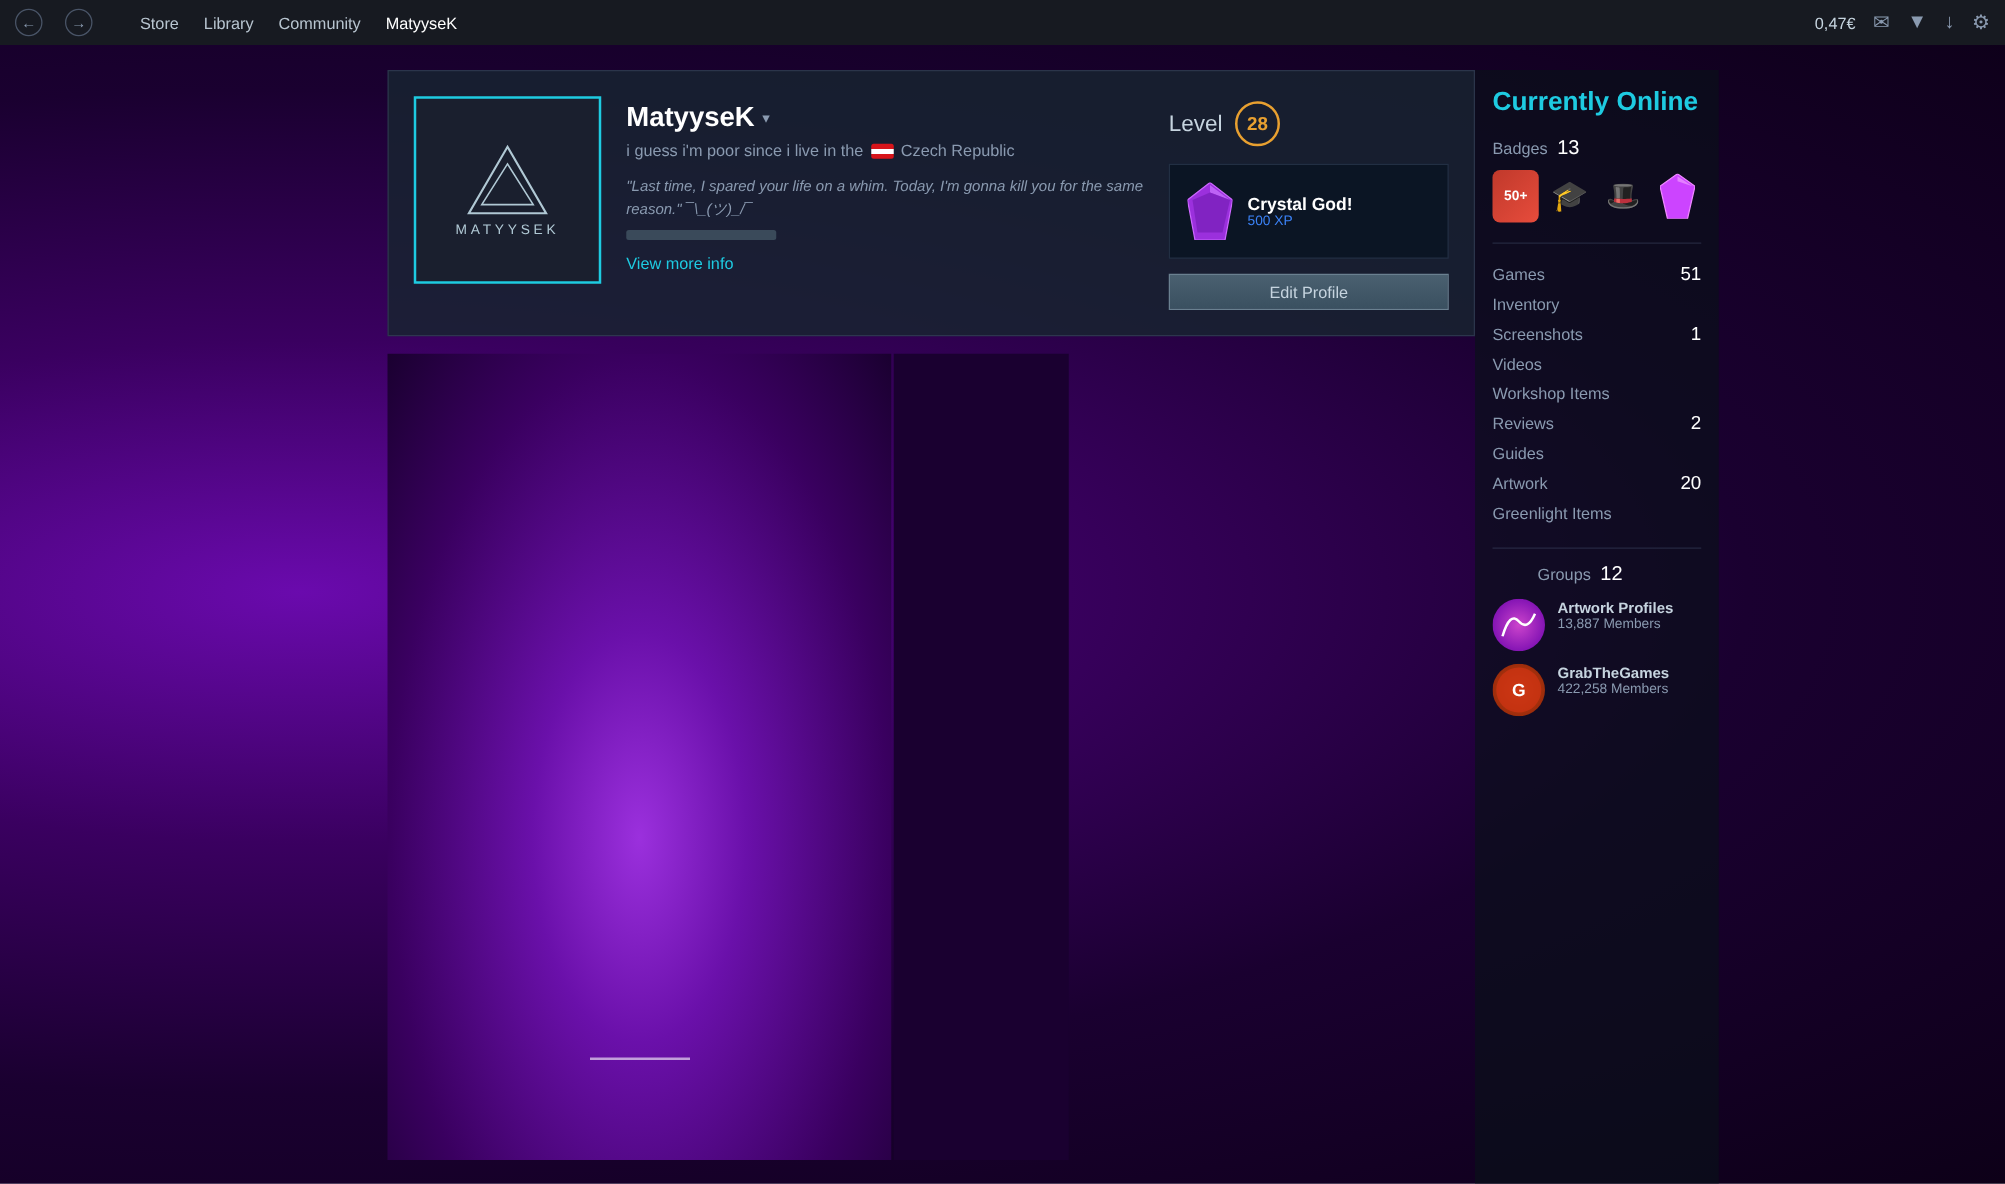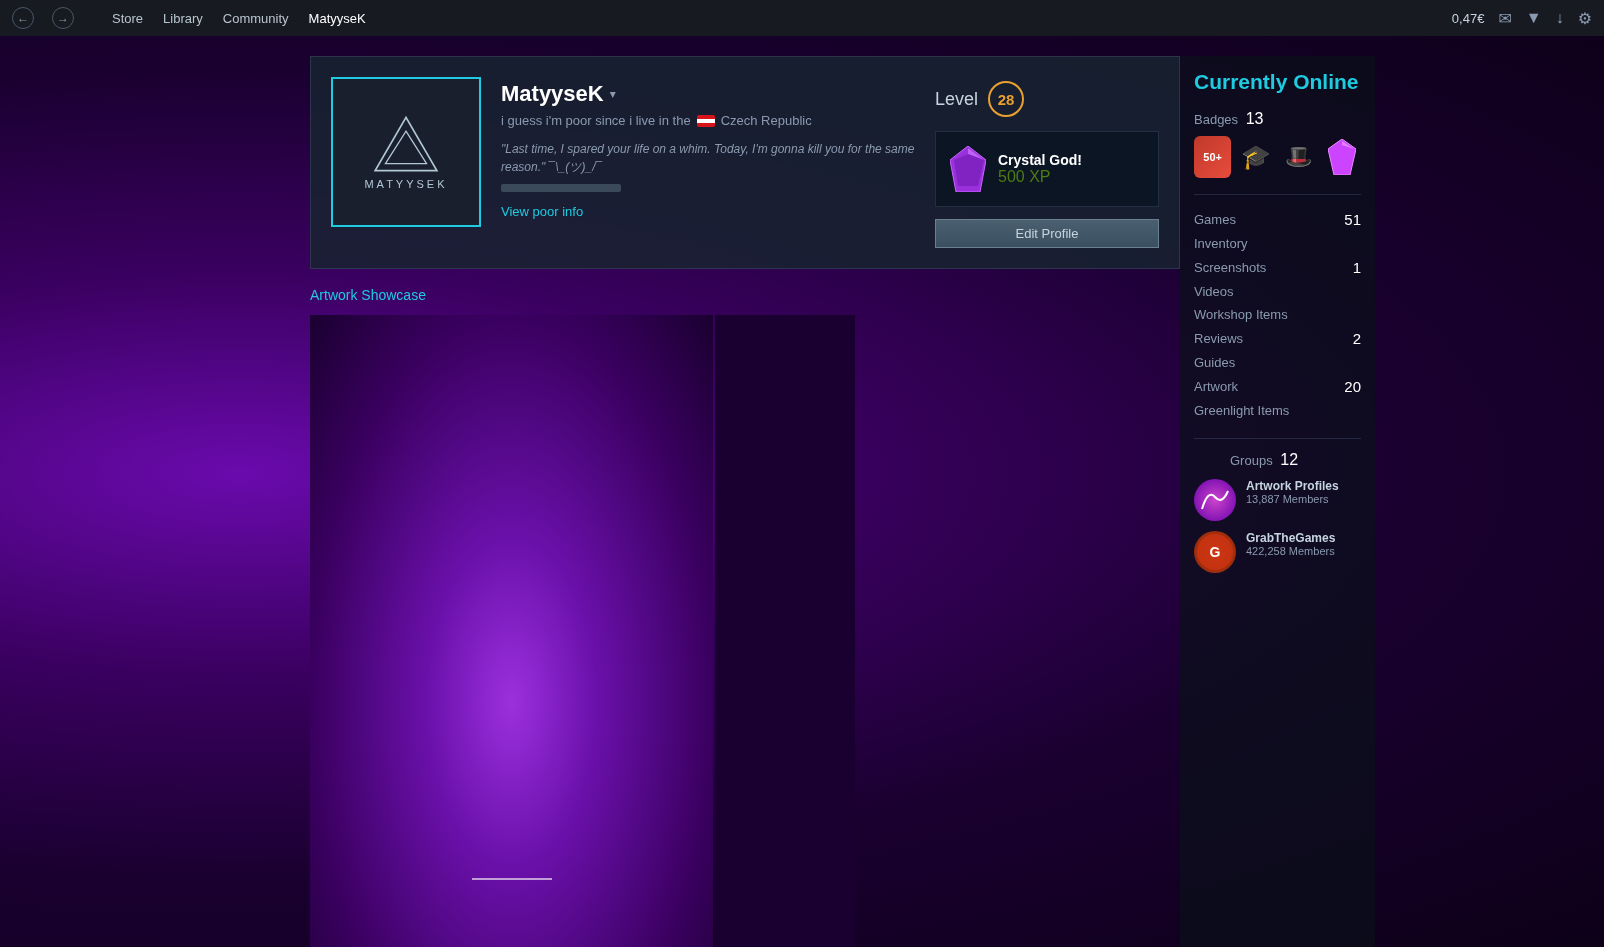--- a/index.html
+++ b/index.html
@@ -219,22 +219,22 @@
     .crystal-gem {
       width: 36px;
       height: 46px;
     }
     .crystal-info .crystal-name {
       color: #ffffff;
       font-size: 14px;
       font-weight: bold;
     }
     .crystal-info .crystal-xp {
-      color: #4d7c0f;
-      font-size: 16px;
+      color: #3b82f6;
+      font-size: 11px;
     }
     .edit-profile-btn {
       border: 1px solid #6a8090;
       background: linear-gradient(to bottom, #4a6070, #3a5060);
       color: #c6d4df;
       font-size: 13px;
       padding: 6px 16px;
       cursor: pointer;
       width: 100%;
     }
@@ -452,21 +452,21 @@
           <span class="username">MatyyseK</span>
           <span class="dropdown-arrow">▾</span>
         </div>
         <div class="location-row">
           <span>i guess i'm poor since i live in the</span>
           <span class="flag"></span>
           <span>Czech Republic</span>
         </div>
         <div class="quote">"Last time, I spared your life on a whim. Today, I'm gonna kill you for the same reason." ¯\_(ツ)_/¯</div>
         <div class="status-bar"></div>
-        <a class="view-more">View poor info</a>
+        <a class="view-more">View more info</a>
       </div>
 
       <div class="level-section">
         <div class="level-header">
           <span class="level-label">Level</span>
           <div class="level-badge">28</div>
         </div>
         <div class="crystal-card">
           <svg class="crystal-gem" viewBox="0 0 36 46">
             <polygon points="18,0 36,14 30,46 6,46 0,14" fill="#9b30dd" stroke="#cc66ff" stroke-width="1"></polygon>
@@ -476,21 +476,20 @@
           <div class="crystal-info">
             <div class="crystal-name">Crystal God!</div>
             <div class="crystal-xp">500 XP</div>
           </div>
         </div>
         <button class="edit-profile-btn">Edit Profile</button>
       </div>
     </div>
 
     <div class="showcase-section">
-      <div class="showcase-header">Artwork Showcase</div>
       <div class="showcase-content">
         <div class="showcase-main">
           <div class="showcase-divider"></div>
         </div>
         <div class="showcase-side"></div>
       </div>
     </div>
   </div>
 
   <div class="right-panel">

